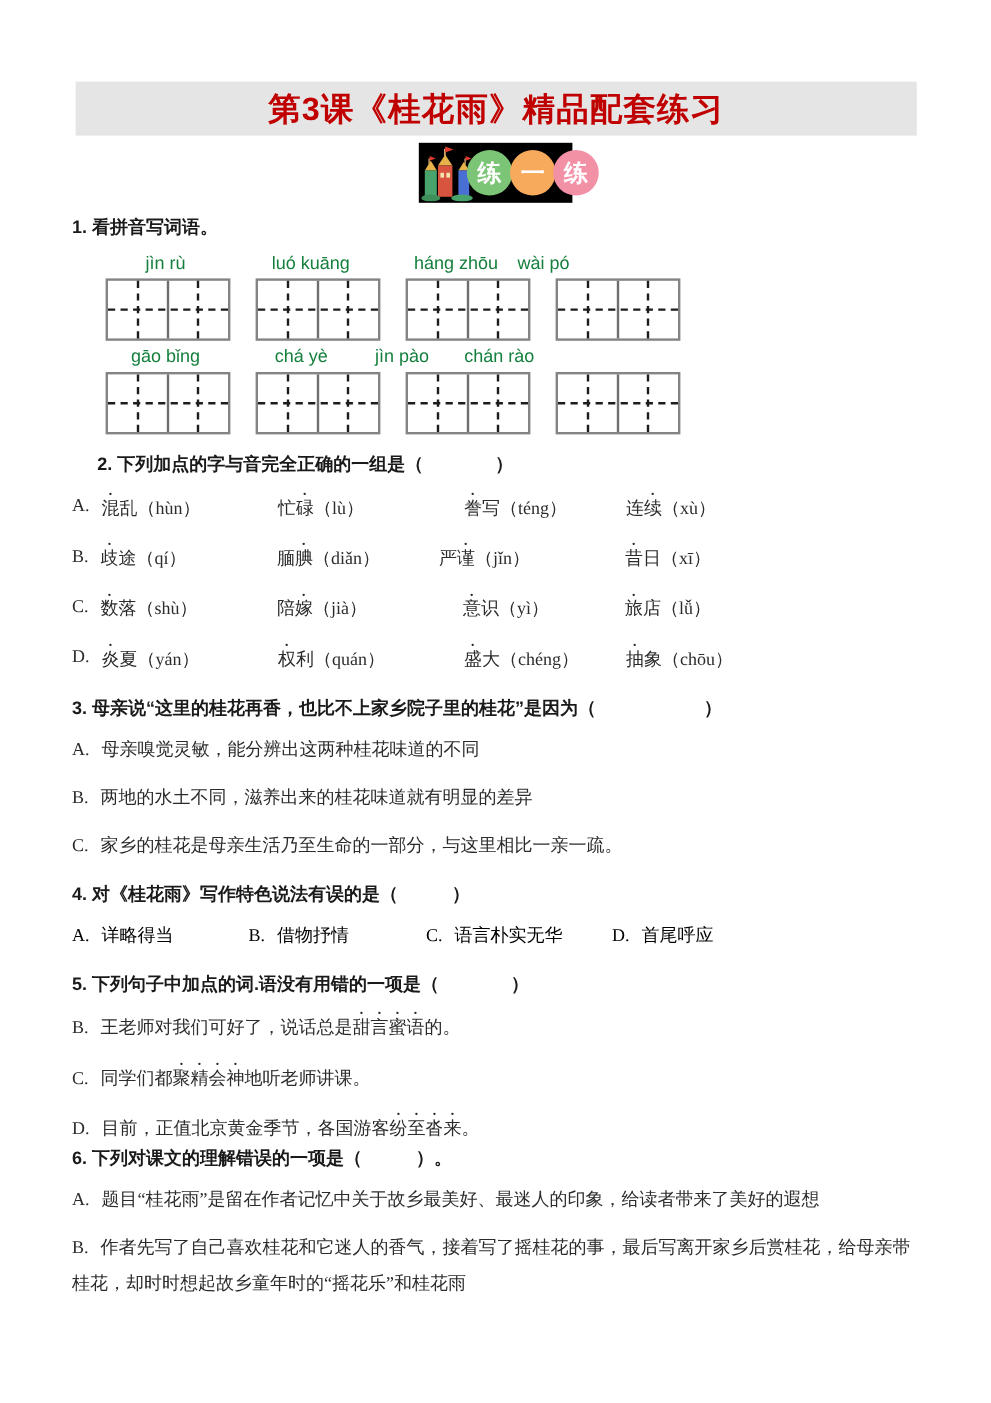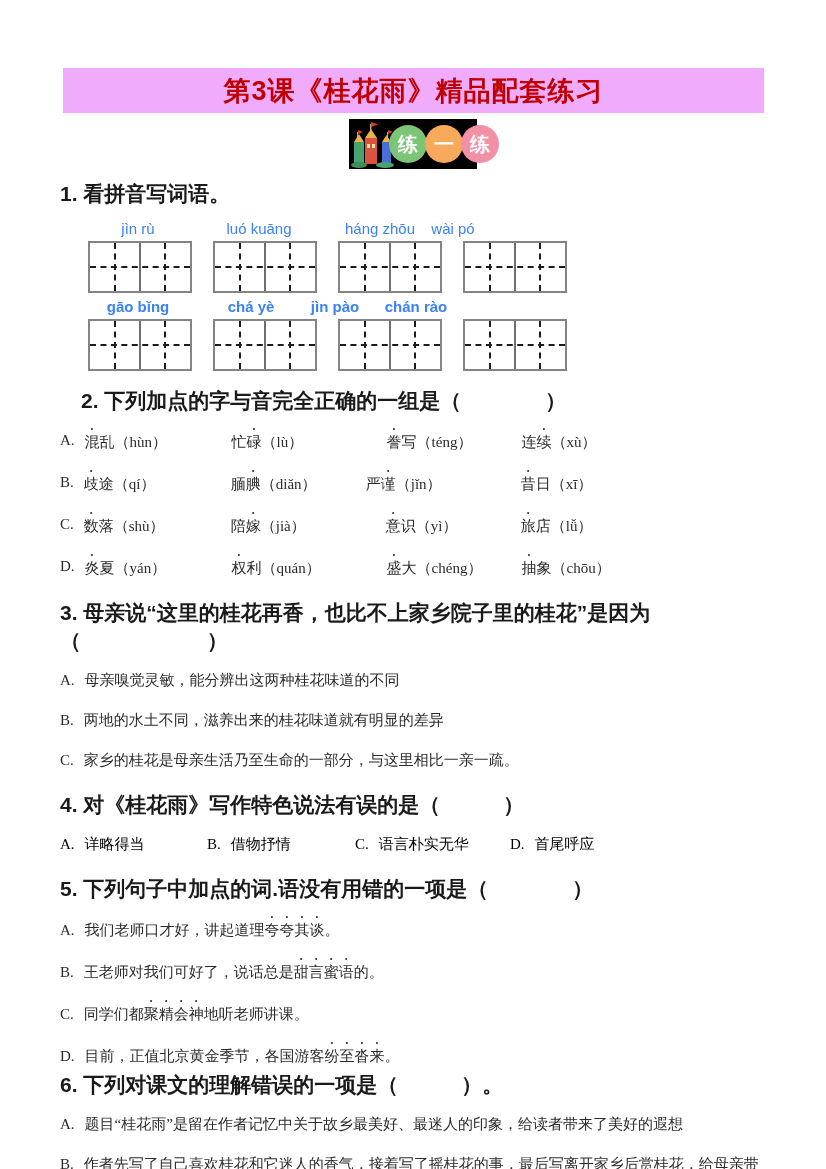--- a/index.html
+++ b/index.html
@@ -4,21 +4,21 @@
 <style>
   html,body{margin:0;padding:0;}
   body{
     width:826px;height:1169px;background:#ffffff;overflow:hidden;
     font-family:"Liberation Sans","DejaVu Sans",sans-serif;color:#1a1a1a;
   }
   .page{position:relative;width:826px;height:1169px;}
 
   
   .banner{
-    margin:68px 62px 0 63px;height:45px;background:#f0abfc;
+    margin:68px 62px 0 63px;height:45px;background:#e5e5e5;
     display:flex;align-items:center;justify-content:center;
   }
   .banner-title{
     color:#c00000;font-size:27px;font-weight:700;letter-spacing:1px;
     font-family:"Liberation Sans","DejaVu Sans",sans-serif;
   }
 
   
   .badge-wrap{display:flex;justify-content:center;margin-top:6px;}
   .badge{
@@ -31,31 +31,31 @@
     width:38px;height:38px;border-radius:50%;display:flex;align-items:center;justify-content:center;
     color:#fff;font-size:20px;font-weight:700;margin-left:-2px;
   }
   .bc0{background:#7cc576;}
   .bc1{background:#f7a95c;}
   .bc2{background:#f290a6;}
 
   
   .content{padding:0 60px;box-sizing:border-box;width:826px;}
   .sec-heading{margin-top:21px;font-size:16px;font-weight:700;}
-  .q-title{font-size:21px;font-weight:700;}
+  .q-title{font-size:15px;font-weight:700;}
   #q1-title{margin-top:11px;}
   #q2-title{margin-top:16px;margin-left:21px;}
   #q3-title{margin-top:16px;}
   #q4-title{margin-top:16px;}
   #q5-title{margin-top:16px;}
   #q6-title{}
 
   
-  .py-row{display:flex;gap:21px;margin-left:28px;margin-top:12px;font-size:15px;color:#3b82f6;}
-  .py-row.second{margin-top:5px;font-weight:bold;}
+  .py-row{display:flex;gap:21px;margin-left:28px;margin-top:12px;font-size:15px;color:#15803d;}
+  .py-row.second{margin-top:5px;}
   .py-cell{width:100px;text-align:center;white-space:nowrap;}
   .py-row.first  .py-cell:nth-child(4){transform:translateX(-48px);}
   .py-row.second .py-cell:nth-child(2){transform:translateX(-8px);}
   .py-row.second .py-cell:nth-child(3){transform:translateX(-45px);}
   .py-row.second .py-cell:nth-child(4){transform:translateX(-85px);}
 
   .grid-row{display:flex;gap:21px;margin-left:28px;margin-top:4px;}
   .tbox{position:relative;width:100px;height:48px;border:2px solid #848484;background:#fff;box-sizing:content-box;}
   .tbox .hline{position:absolute;left:0;right:0;top:50%;margin-top:-1px;border-top:2px dashed #1c1c1c;}
   .tbox .v25{position:absolute;top:0;bottom:0;left:25%;margin-left:-1px;border-left:2px dashed #1c1c1c;}
@@ -242,23 +242,20 @@
     <div class="q-title" id="q4-title">4. 对《桂花雨》写作特色说法有误的是（　　　）</div>
     <div class="inline-opts">
       <span class="io1"><span class="olbl">A.</span><span>详略得当</span></span>
       <span class="io2"><span class="olbl">B.</span><span>借物抒情</span></span>
       <span class="io3"><span class="olbl">C.</span><span>语言朴实无华</span></span>
       <span><span class="olbl">D.</span><span>首尾呼应</span></span>
     </div>
 
     <div class="q-title" id="q5-title">5. 下列句子中加点的词.语没有用错的一项是（　　　　）</div>
     <div class="opt">
-      <span class="olbl">A.</span><span><span>我们老师口才好，讲起道理</span><span class="dot">夸夸其谈</span><span>。</span></span>
-    </div>
-    <div class="opt">
       <span class="olbl">B.</span><span><span>王老师对我们可好了，说话总是</span><span class="dot">甜言蜜语</span><span>的。</span></span>
     </div>
     <div class="opt">
       <span class="olbl">C.</span><span><span>同学们都</span><span class="dot">聚精会神</span><span>地听老师讲课。</span></span>
     </div>
     <div class="opt">
       <span class="olbl">D.</span><span><span>目前，正值北京黄金季节，各国游客</span><span class="dot">纷至沓来</span><span>。</span></span>
     </div>
 
     <div class="q-title" id="q6-title">6. 下列对课文的理解错误的一项是（　　　）。</div>

